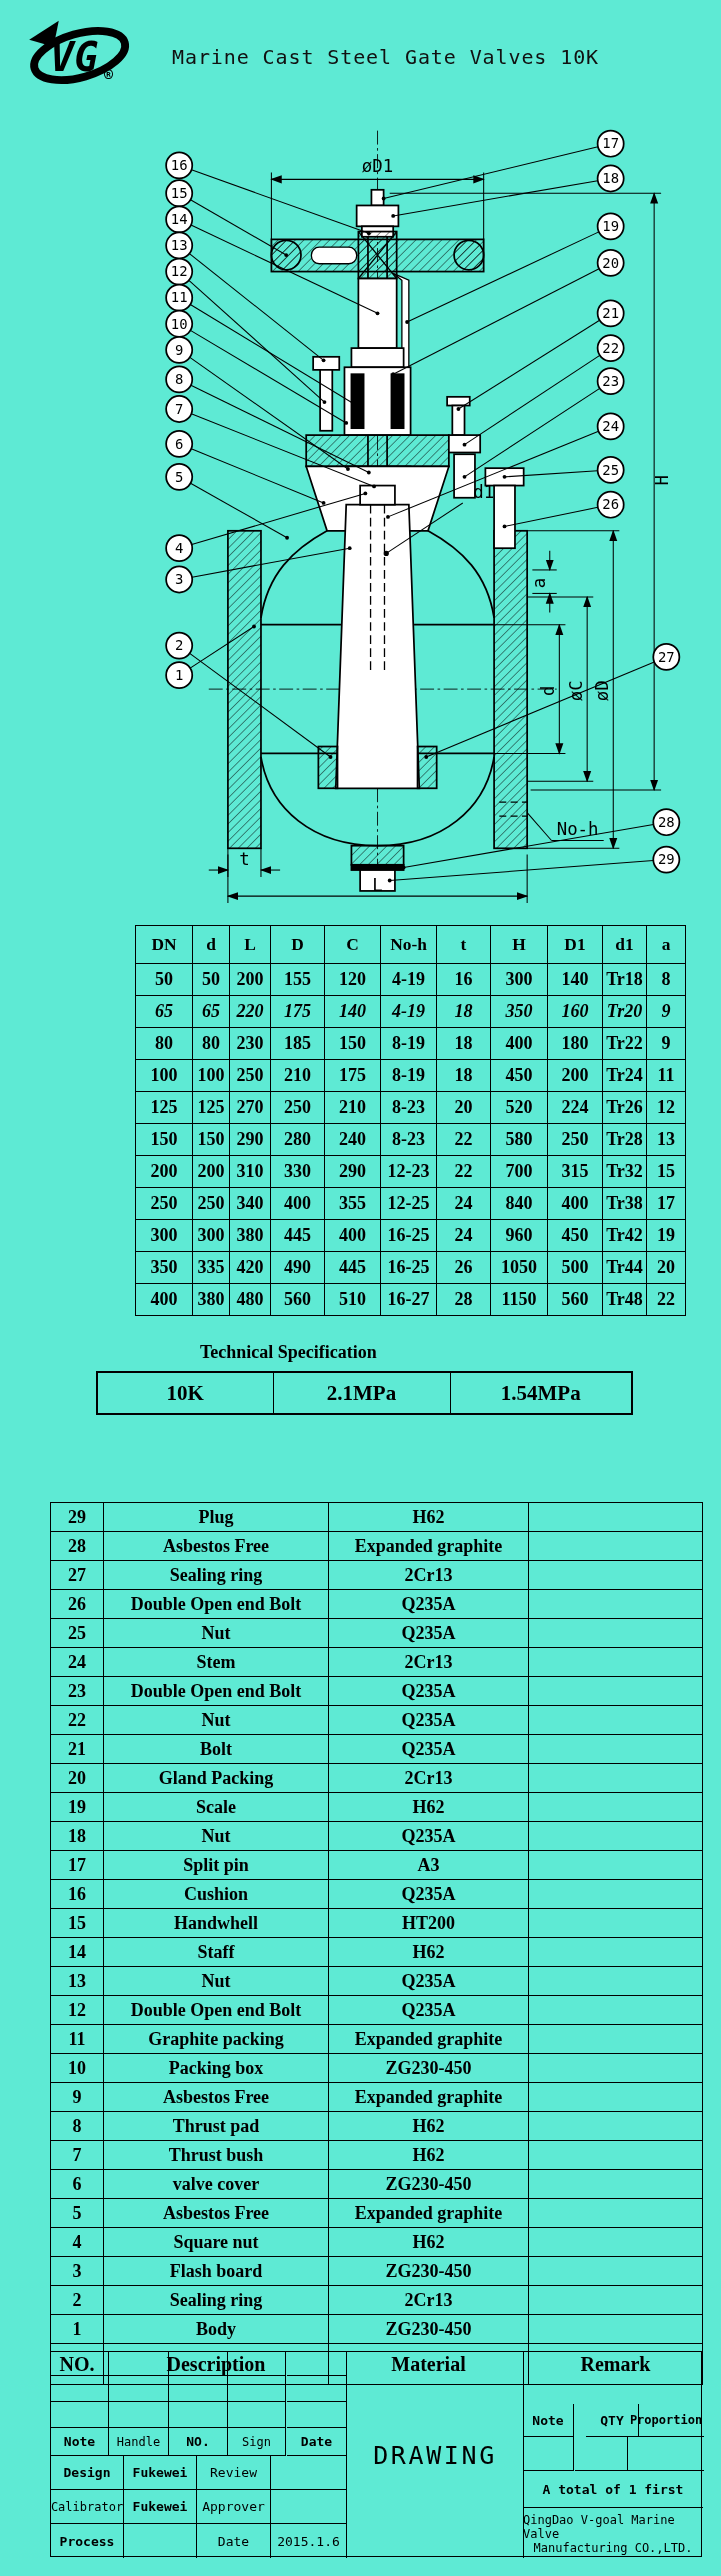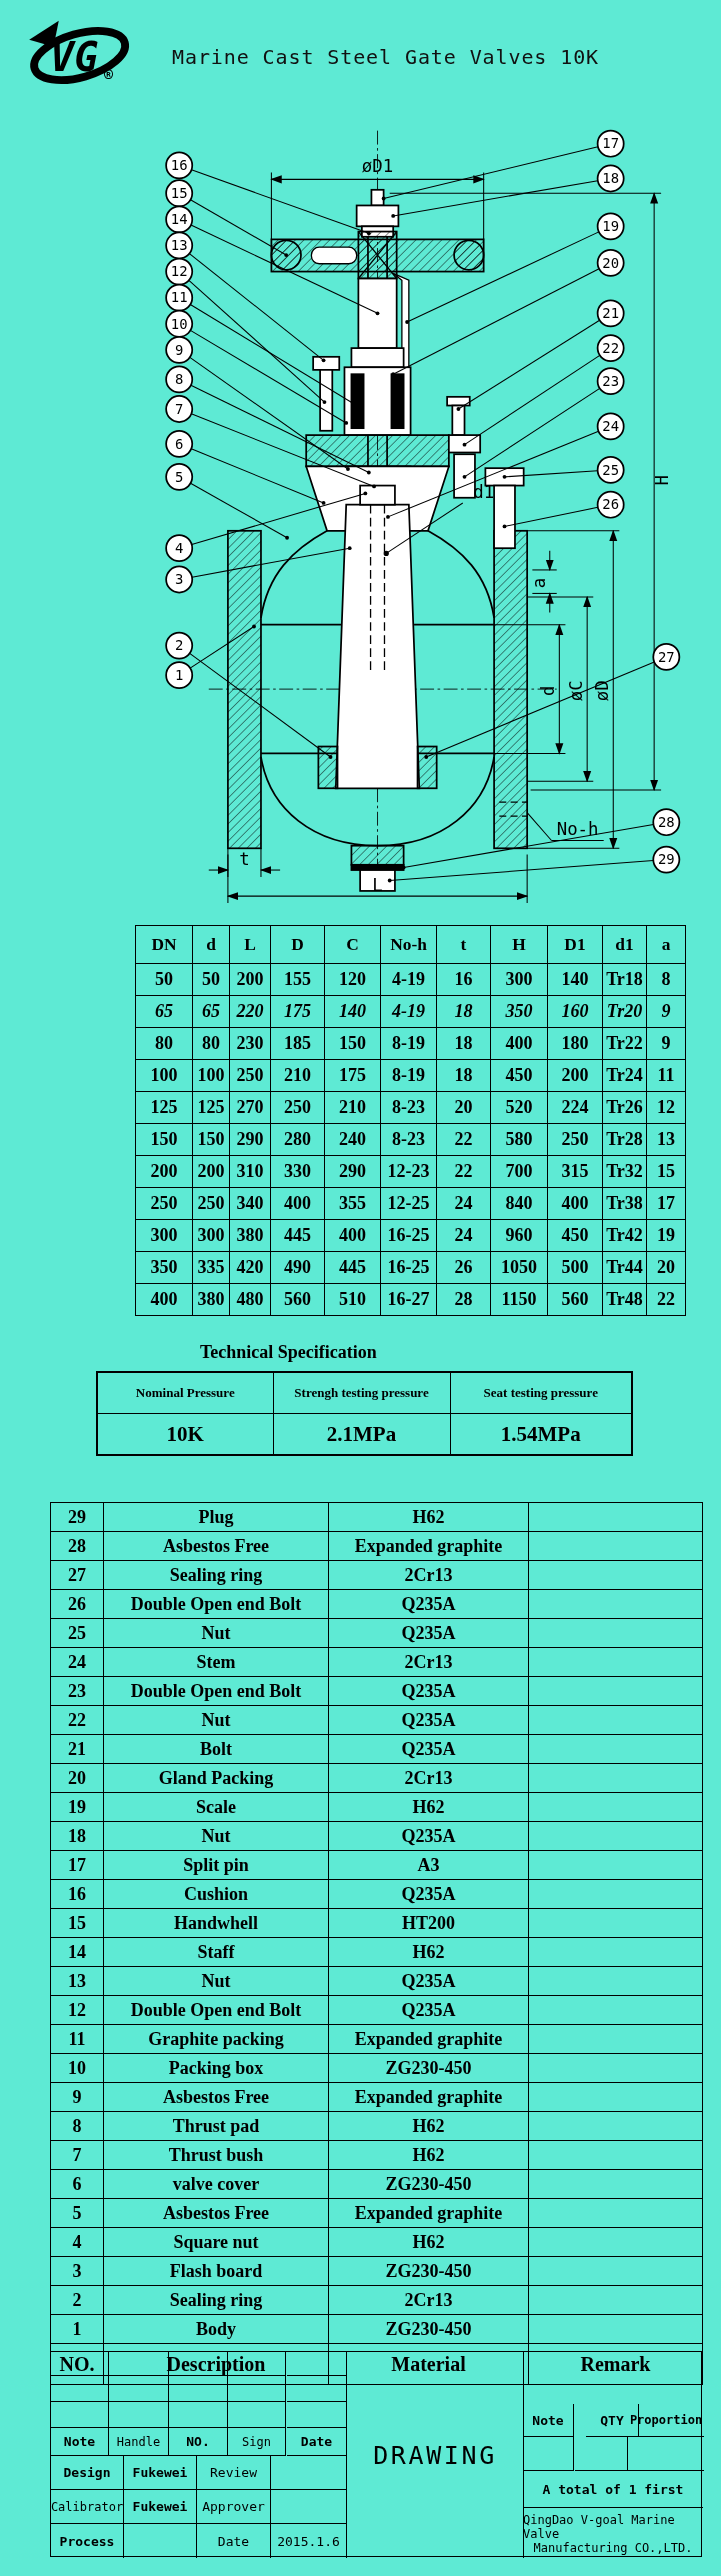--- a/index.html
+++ b/index.html
@@ -544,25 +544,20 @@
   </table>
 
   <div class="abs tbl" id="spec-title">Technical Specification</div>
   <table class="abs tbl" id="spec">
     <colgroup>
         <col style="width:176px">
         <col style="width:177px">
         <col style="width:182px">
       </colgroup>
     <tbody>
-        <tr>
-      <td class="sh">Nominal Pressure</td>
-      <td class="sh">Strengh testing pressure</td>
-      <td class="sh">Seat testing pressure</td>
-    </tr>
     <tr>
       <td class="sv">10K</td>
       <td class="sv">2.1MPa</td>
       <td class="sv">1.54MPa</td>
     </tr>
   </tbody>
     </table>
 
   <table class="abs tbl" id="parts">
     <colgroup>

